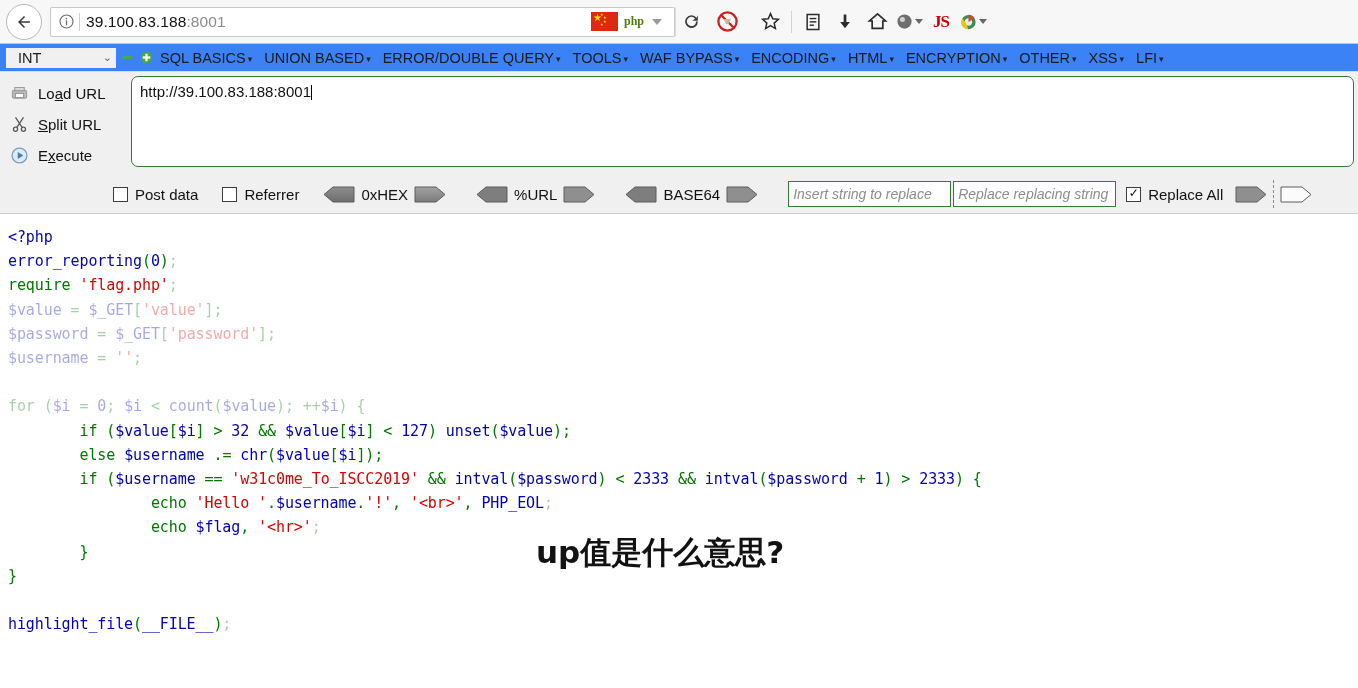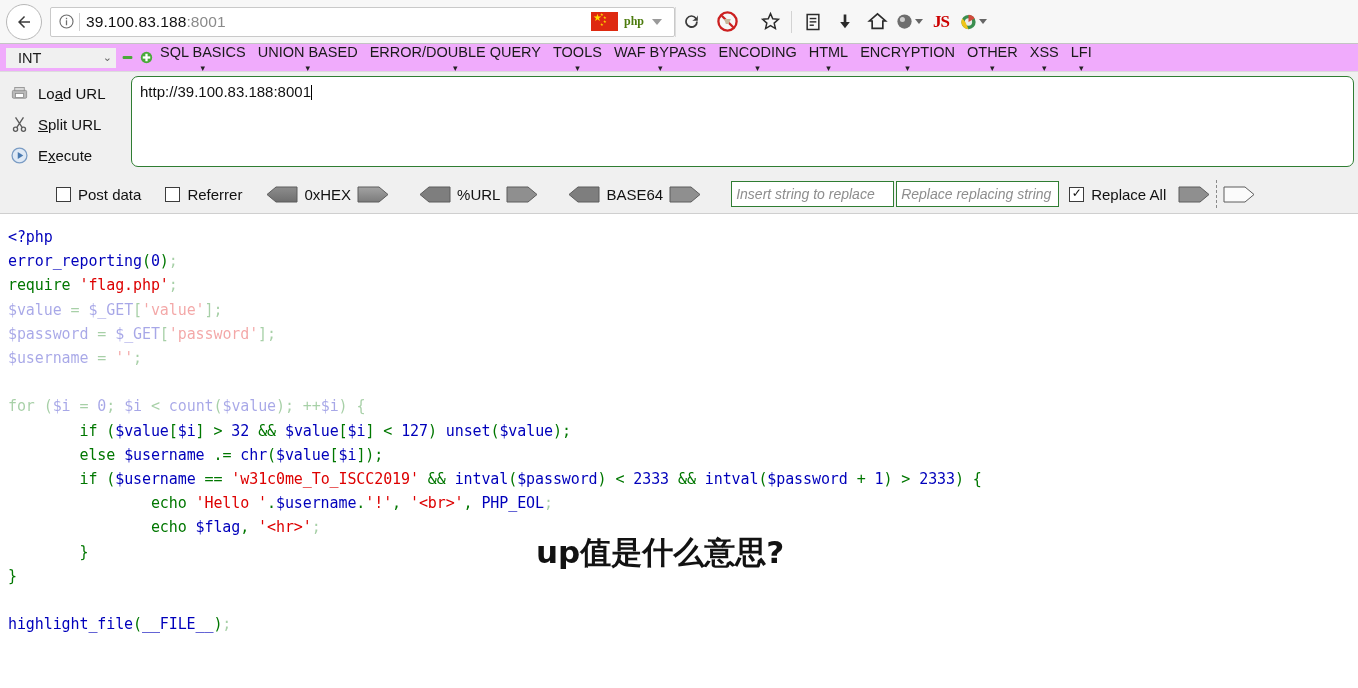--- a/index.html
+++ b/index.html
@@ -64,32 +64,32 @@
   .search-ph{font-size:14px;color:#8d8d8d;font-style:italic;}
   .chrome-icons{display:flex;align-items:center;gap:4px;margin-left:12px;}
   .cicon{width:28px;height:30px;display:flex;align-items:center;justify-content:center;}
   .vdiv{width:1px;height:22px;background:#d3d3d3;margin:0 3px;}
   .js-ico{font-family:"Liberation Serif",serif;font-weight:bold;font-size:17px;color:#cc0000;letter-spacing:-1px;}
   .dot-caret{width:0;height:0;border-left:4px solid transparent;border-right:4px solid transparent;border-top:5px solid #666;margin-left:1px;}
 
   
   .hb-menubar{
     height:28px;width:1358px;box-sizing:border-box;
-    background:#f0abfc;border-bottom:1px solid #dcdcdc;
+    background:#3b82f6;border-bottom:1px solid #dcdcdc;
     display:flex;align-items:center;padding-left:6px;
     font-size:14.5px;color:#1a1a1a;
   }
   .hb-typesel{
     width:110px;height:20px;box-sizing:border-box;background:#f0f0f0;
     display:flex;align-items:center;justify-content:space-between;
     padding:0 4px 0 12px;font-size:14.5px;
   }
   .sel-caret{font-size:11px;color:#666;}
   .mini-btn{width:16px;display:flex;align-items:center;justify-content:center;font-weight:bold;font-size:15px;color:#4aa93a;margin-left:3px;}
-  .hb-menu{padding:0 6px;white-space:nowrap;display:flex;align-items:center;gap:2px;flex-direction:column;}
+  .hb-menu{padding:0 6px;white-space:nowrap;display:flex;align-items:center;gap:2px;}
   .hb-menu .mcaret{font-size:9px;color:#222;position:relative;top:1px;}
 
   .hb-body{
     background:#f0f0f0;width:1358px;box-sizing:border-box;
     border-bottom:1px solid #cfcfcf;padding-bottom:4px;
   }
   .hb-row1{display:flex;align-items:flex-start;padding-top:4px;}
   .hb-actions{width:131px;flex:0 0 131px;padding-top:2px;}
   .hb-act{
     display:flex;align-items:center;height:31px;font-size:15px;color:#111;
@@ -98,21 +98,21 @@
   .hb-act u{text-decoration:underline;}
   .hb-textarea{
     flex:1 1 auto;margin-right:4px;height:91px;box-sizing:border-box;
     background:#fff;border:1px solid #2f7d32;border-radius:7px;
     font-family:"Liberation Sans",sans-serif;font-size:15px;color:#111;
     padding:6px 8px;position:relative;
   }
   .caretline{display:inline-block;width:1px;height:15px;background:#000;vertical-align:-3px;margin-left:0px;}
 
   .hb-row2{
-    display:flex;align-items:center;height:30px;margin-top:8px;padding-left:56px;gap:0;
+    display:flex;align-items:center;height:30px;margin-top:8px;padding-left:113px;gap:0;
   }
   .chk{
     width:15px;height:15px;box-sizing:border-box;border:1.5px solid #3c3c3c;background:#fff;
     display:flex;align-items:center;justify-content:center;flex:0 0 auto;
   }
   .chk .tick{font-size:12px;color:#111;line-height:1;position:relative;top:-1px;}
   .chklabel{font-size:15px;color:#111;margin-left:7px;margin-right:24px;}
   .encgrp{display:flex;align-items:center;gap:6px;margin-right:30px;}
   .enc-lbl{font-size:15px;color:#111;}
   .arrow-l,.arrow-r{width:32px;height:17px;flex:0 0 auto;}

